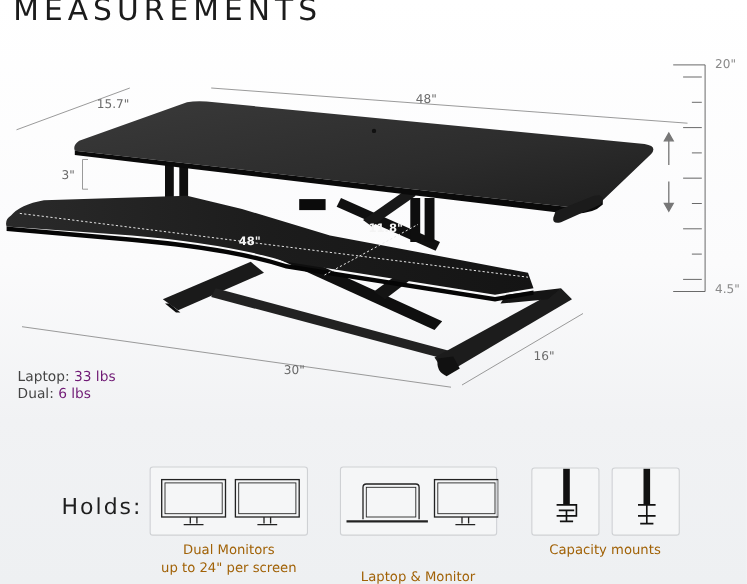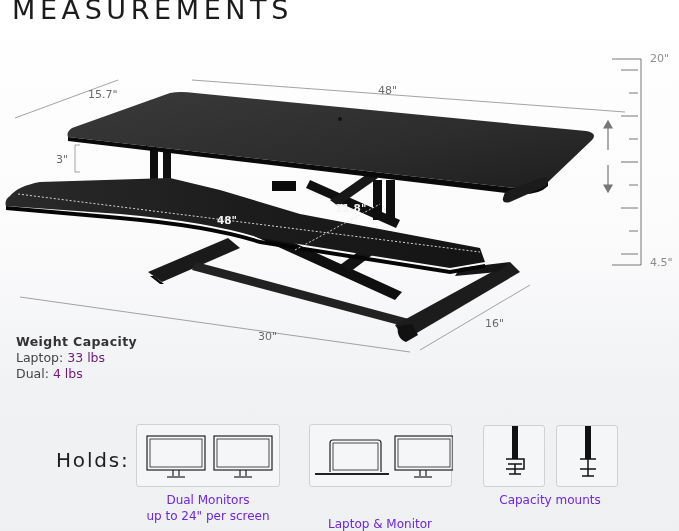--- a/index.html
+++ b/index.html
@@ -19,21 +19,21 @@
     svg.art { position:absolute; left:0; top:0; }
     .weight { position:absolute; left:16px; top:334px; font-size:12.5px; line-height:16px; font-family:"DejaVu Sans", sans-serif; }
     .weight .head { font-weight:bold; color:#333; letter-spacing:0.4px; }
     .weight .row { color:#444; }
     .weight .val { color:#701a75; }
     .holds { position:absolute; left:56px; top:448px; font-size:20px; letter-spacing:1.8px; color:#1e1e1e; font-family:"DejaVu Sans", sans-serif; }
     .card {
       position:absolute; border:1px solid #cfd1d4; border-radius:3px;
       background:#f5f6f7; box-sizing:border-box;
     }
-    .caption { position:absolute; text-align:center; font-size:12px; line-height:16px; color:#6d28d9; font-family:"DejaVu Sans", sans-serif; }
+    .caption { position:absolute; text-align:center; font-size:12px; line-height:16px; color:#a16207; font-family:"DejaVu Sans", sans-serif; }
     .ruler-label { position:absolute; font-size:11px; color:#8a8a8a; font-family:"DejaVu Sans", sans-serif; }
   </style>
 </head>
 <body>
 
 <div class="title">MEASUREMENTS</div>
 
 <svg class="art" width="679" height="400" viewBox="0 0 679 400">
   <defs>
     <linearGradient id="topg" x1="0" y1="0" x2="1" y2="1">
@@ -118,28 +118,27 @@
 <div class="dim" style="left:56px; top:153px;">3"</div>
 <div class="dim-white" style="left:217px; top:214px;">48"</div>
 <div class="dim-white" style="left:335px; top:202px;">11.8"</div>
 <div class="dim" style="left:258px; top:330px;">30"</div>
 <div class="dim" style="left:485px; top:317px;">16"</div>
 
 <div class="ruler-label" style="left:650px; top:52px;">20"</div>
 <div class="ruler-label" style="left:650px; top:256px;">4.5"</div>
 
 <div class="weight">
-  <div class="head">Weight Capacity</div>
   <div class="row">
     <span>Laptop:</span>
     <span class="val">33 lbs</span>
   </div>
   <div class="row">
     <span>Dual:</span>
-    <span class="val">4 lbs</span>
+    <span class="val">6 lbs</span>
   </div>
 </div>
 
 <div class="holds">Holds:</div>
 
 <div class="card" style="left:136px; top:424px; width:144px; height:63px;">
   <svg width="144" height="63">
     <g fill="none" stroke="#222" stroke-width="1.2">
       <rect x="10" y="11" width="58" height="34"></rect>
       <rect x="13" y="14" width="52" height="28" stroke-width="0.8"></rect>

